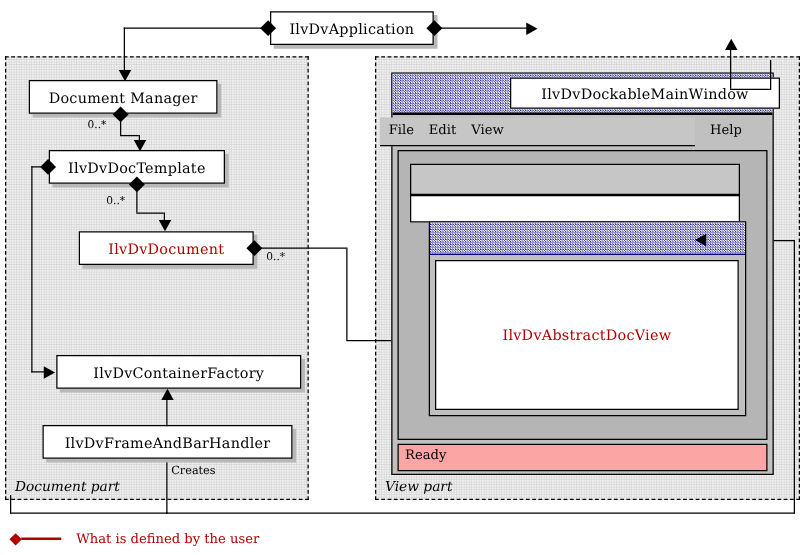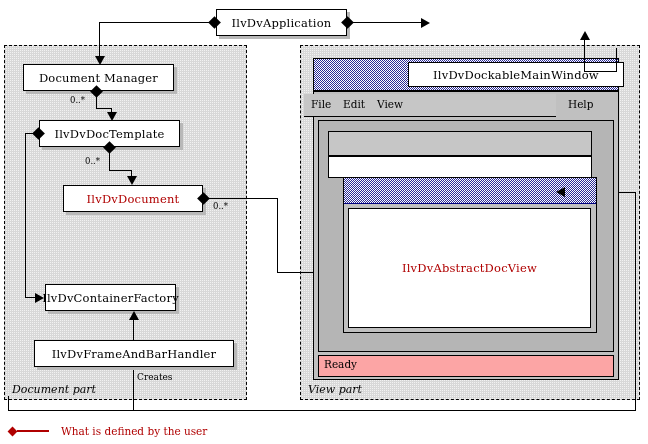--- a/index.html
+++ b/index.html
@@ -107,21 +107,21 @@
   </div>
 
   <div class="box shadow" style="left:39px;top:120px;width:141px;height:27px;">
     <span class="lbl">IlvDvDocTemplate</span>
   </div>
 
   <div class="box shadow user" style="left:63px;top:185px;width:140px;height:27px;">
     <span class="lbl">IlvDvDocument</span>
   </div>
 
-  <div class="box shadow" style="left:45px;top:284px;width:131px;height:27px;">
+  <div class="box shadow" style="left:45px;top:284px;width:196px;height:27px;">
     <span class="lbl">IlvDvContainerFactory</span>
   </div>
 
   <div class="box shadow" style="left:34px;top:340px;width:200px;height:27px;">
     <span class="lbl">IlvDvFrameAndBarHandler</span>
   </div>
 
   <div class="diamond" style="left:92px;top:87px;"></div>
   <div class="ln lnv" style="left:96px;top:95px;height:13px;"></div>
   <div class="ln lnh" style="left:96px;top:108px;width:15px;"></div>

